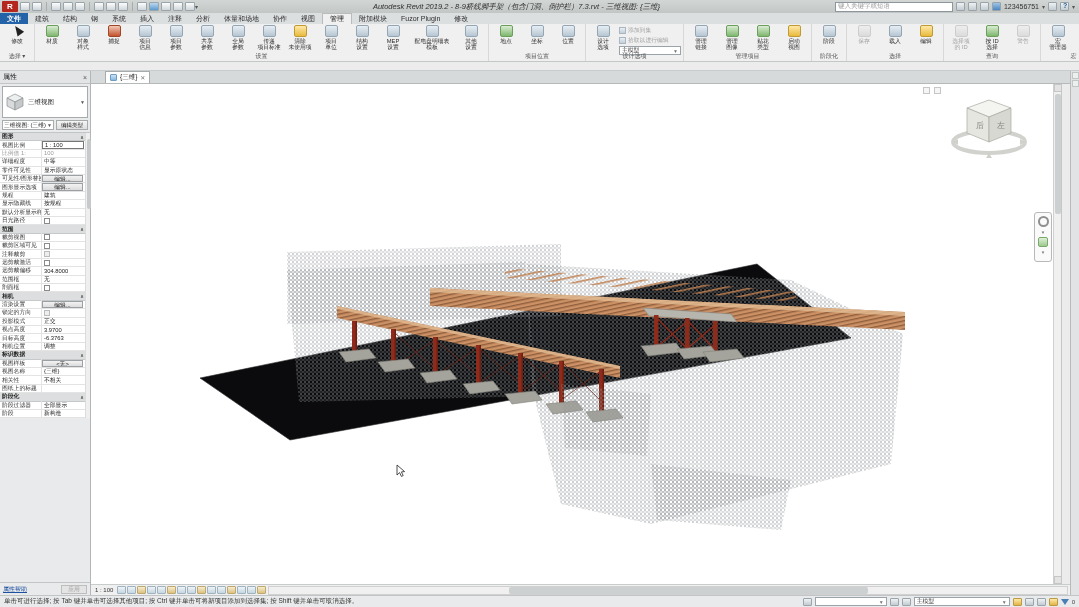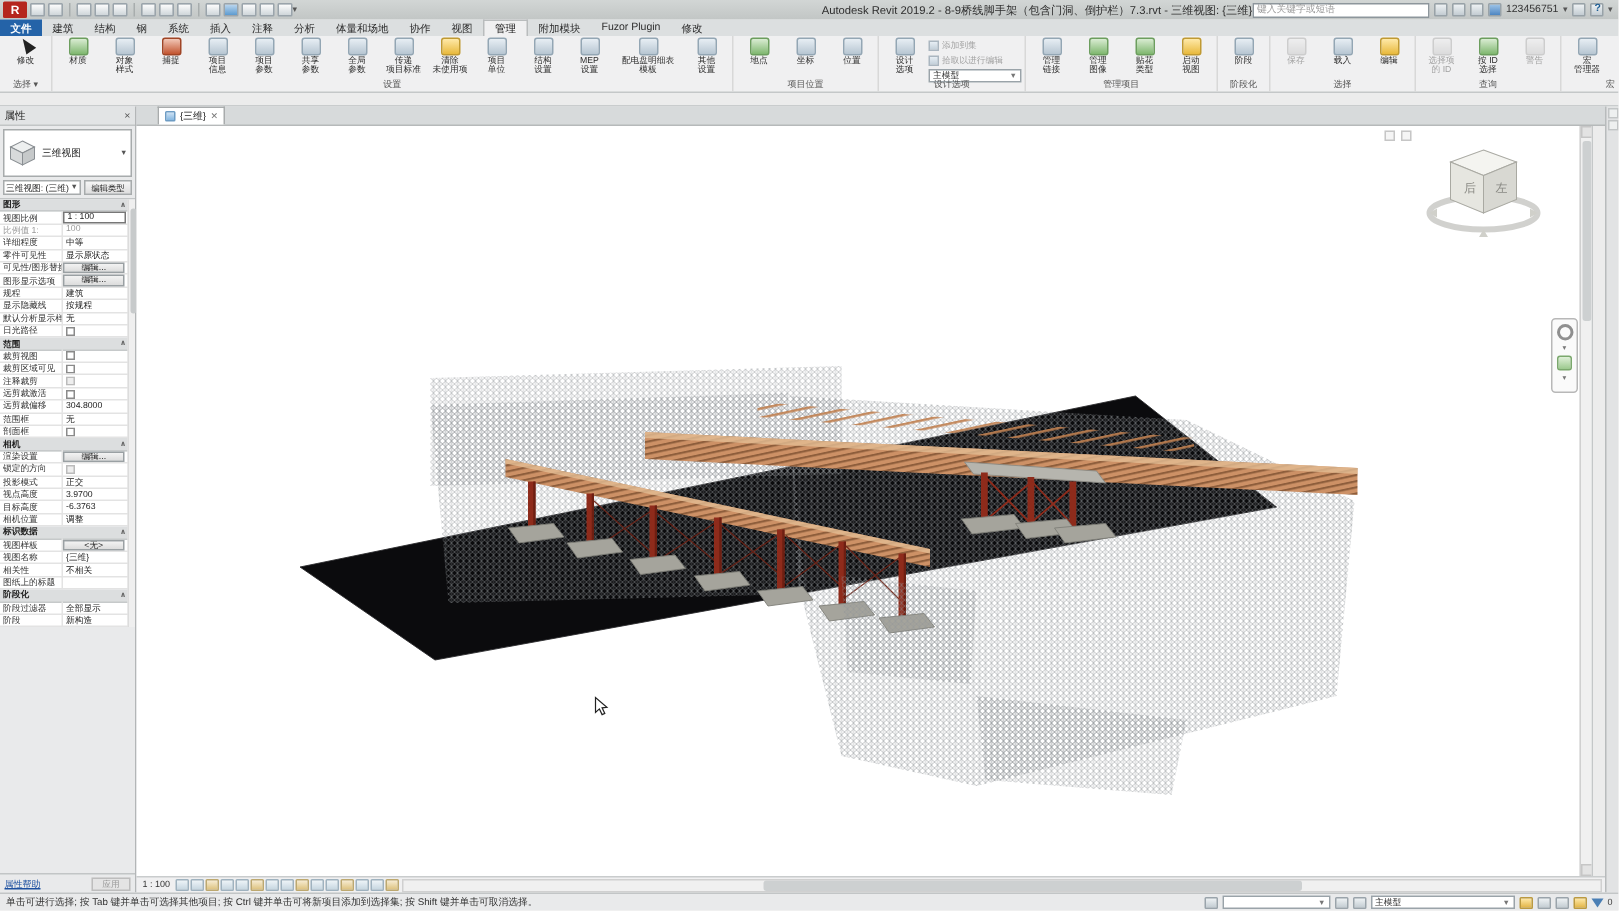--- a/index.html
+++ b/index.html
@@ -9,21 +9,21 @@
 
   
   .titlebar { position:absolute; left:0; top:0; width:1079px; height:13px;
     background:linear-gradient(#d2d6d5,#c2c6c5); display:flex; align-items:center; font-size:8px; }
   .rlogo { width:16px; height:11px; background:#b5261e; color:#fff; font-weight:bold;
     font-size:8px; display:flex; align-items:center; justify-content:center; margin:0 2px; border-radius:1px; }
   .qat { display:flex; align-items:center; gap:2px; }
   .qicon { width:10px; height:9px; background:linear-gradient(#fdfdfd,#cfd6da); border:1px solid #9aa4ab; border-radius:1px; }
   .qicon.blue { background:linear-gradient(#bcd7ef,#5d9bd0); }
   .qsep { width:1px; height:9px; background:#a8adad; margin:0 2px; }
-  .apptitle { flex:1; text-align:right; color:#2e2e2e; font-size:7.5px; white-space:nowrap; overflow:hidden; }
+  .apptitle { flex:1; text-align:center; color:#2e2e2e; font-size:7.5px; white-space:nowrap; overflow:hidden;font-style:italic; }
   .tb-right { display:flex; align-items:center; gap:3px; margin-right:4px; }
   .searchbox { width:118px; height:10px; background:#fff; border:1px solid #8d969c; font-size:6.5px;
     color:#9a9a9a; padding:0 2px; display:flex; align-items:center; }
   .tbicon { width:9px; height:9px; border-radius:1px; background:linear-gradient(#eef2f4,#c3ccd2); border:1px solid #98a2a8; position:relative; }
   .tbicon.person { background:linear-gradient(#9ec4e8,#4e86c2); }
   .tbicon.help:after { content:"?"; position:absolute; left:2px; top:-1px; font-size:7px; color:#1d5d94; font-weight:bold; }
   .username { font-size:7px; color:#333; }
   .caret { font-size:6px; color:#555; }
 
   

